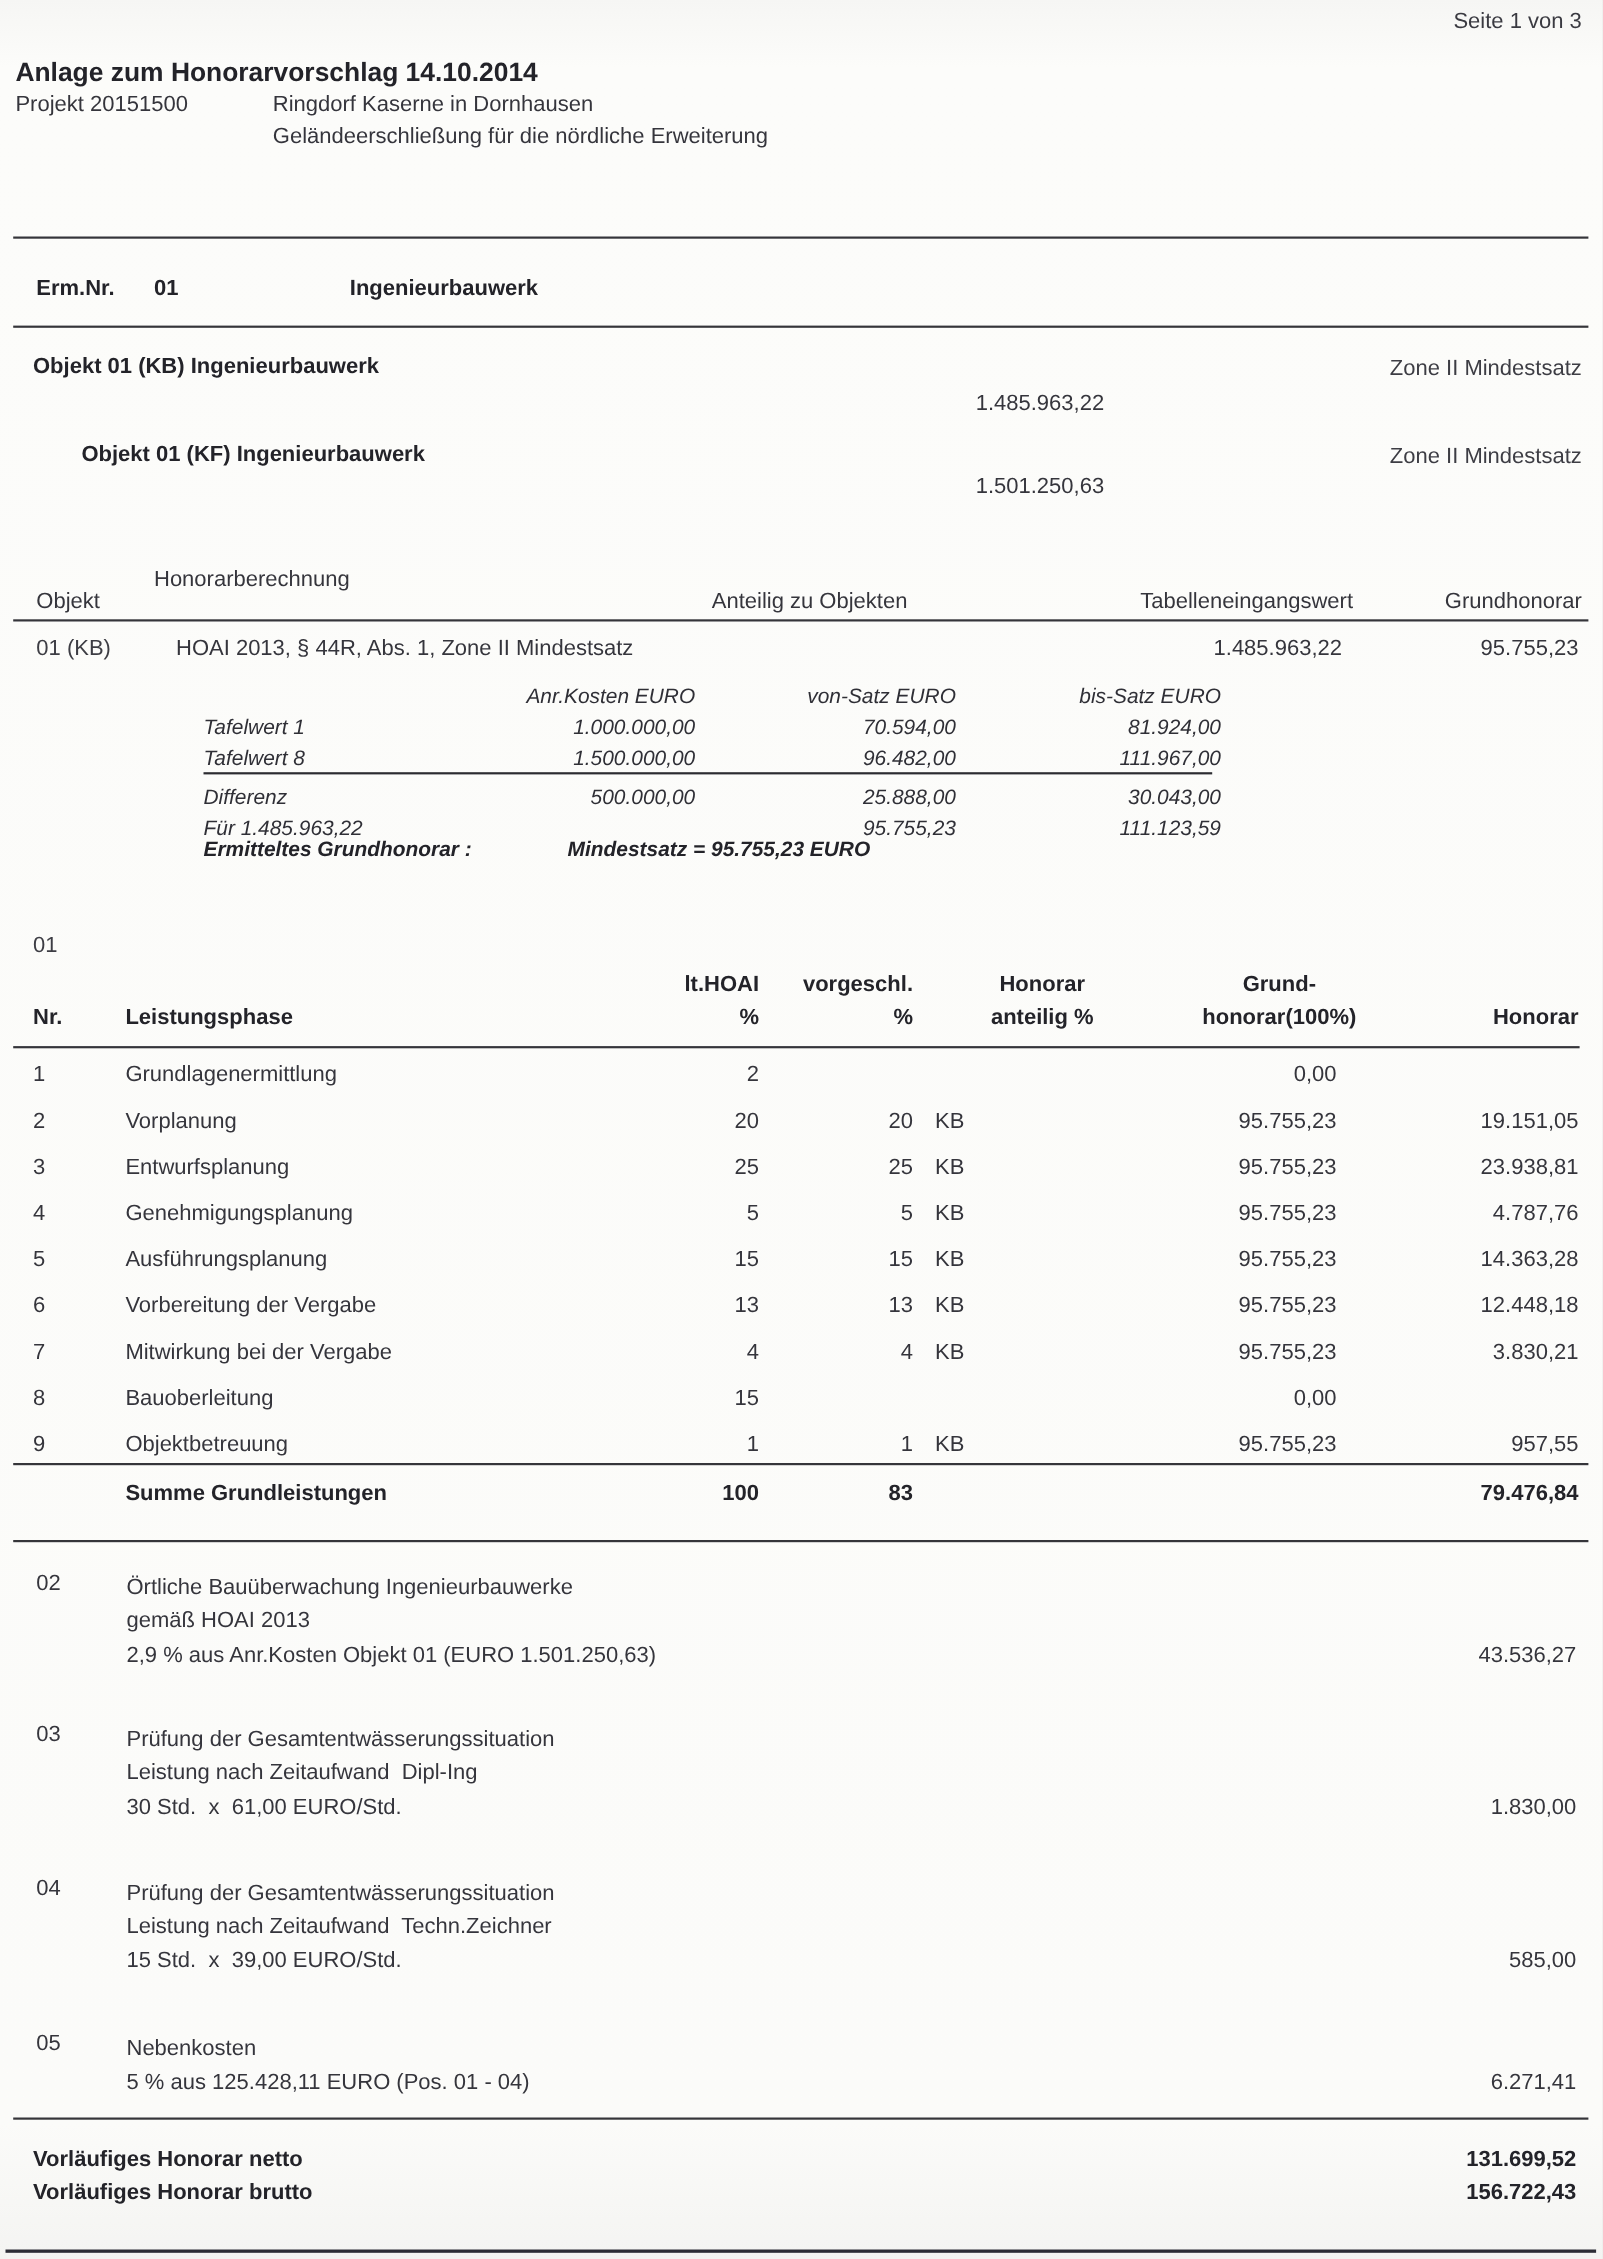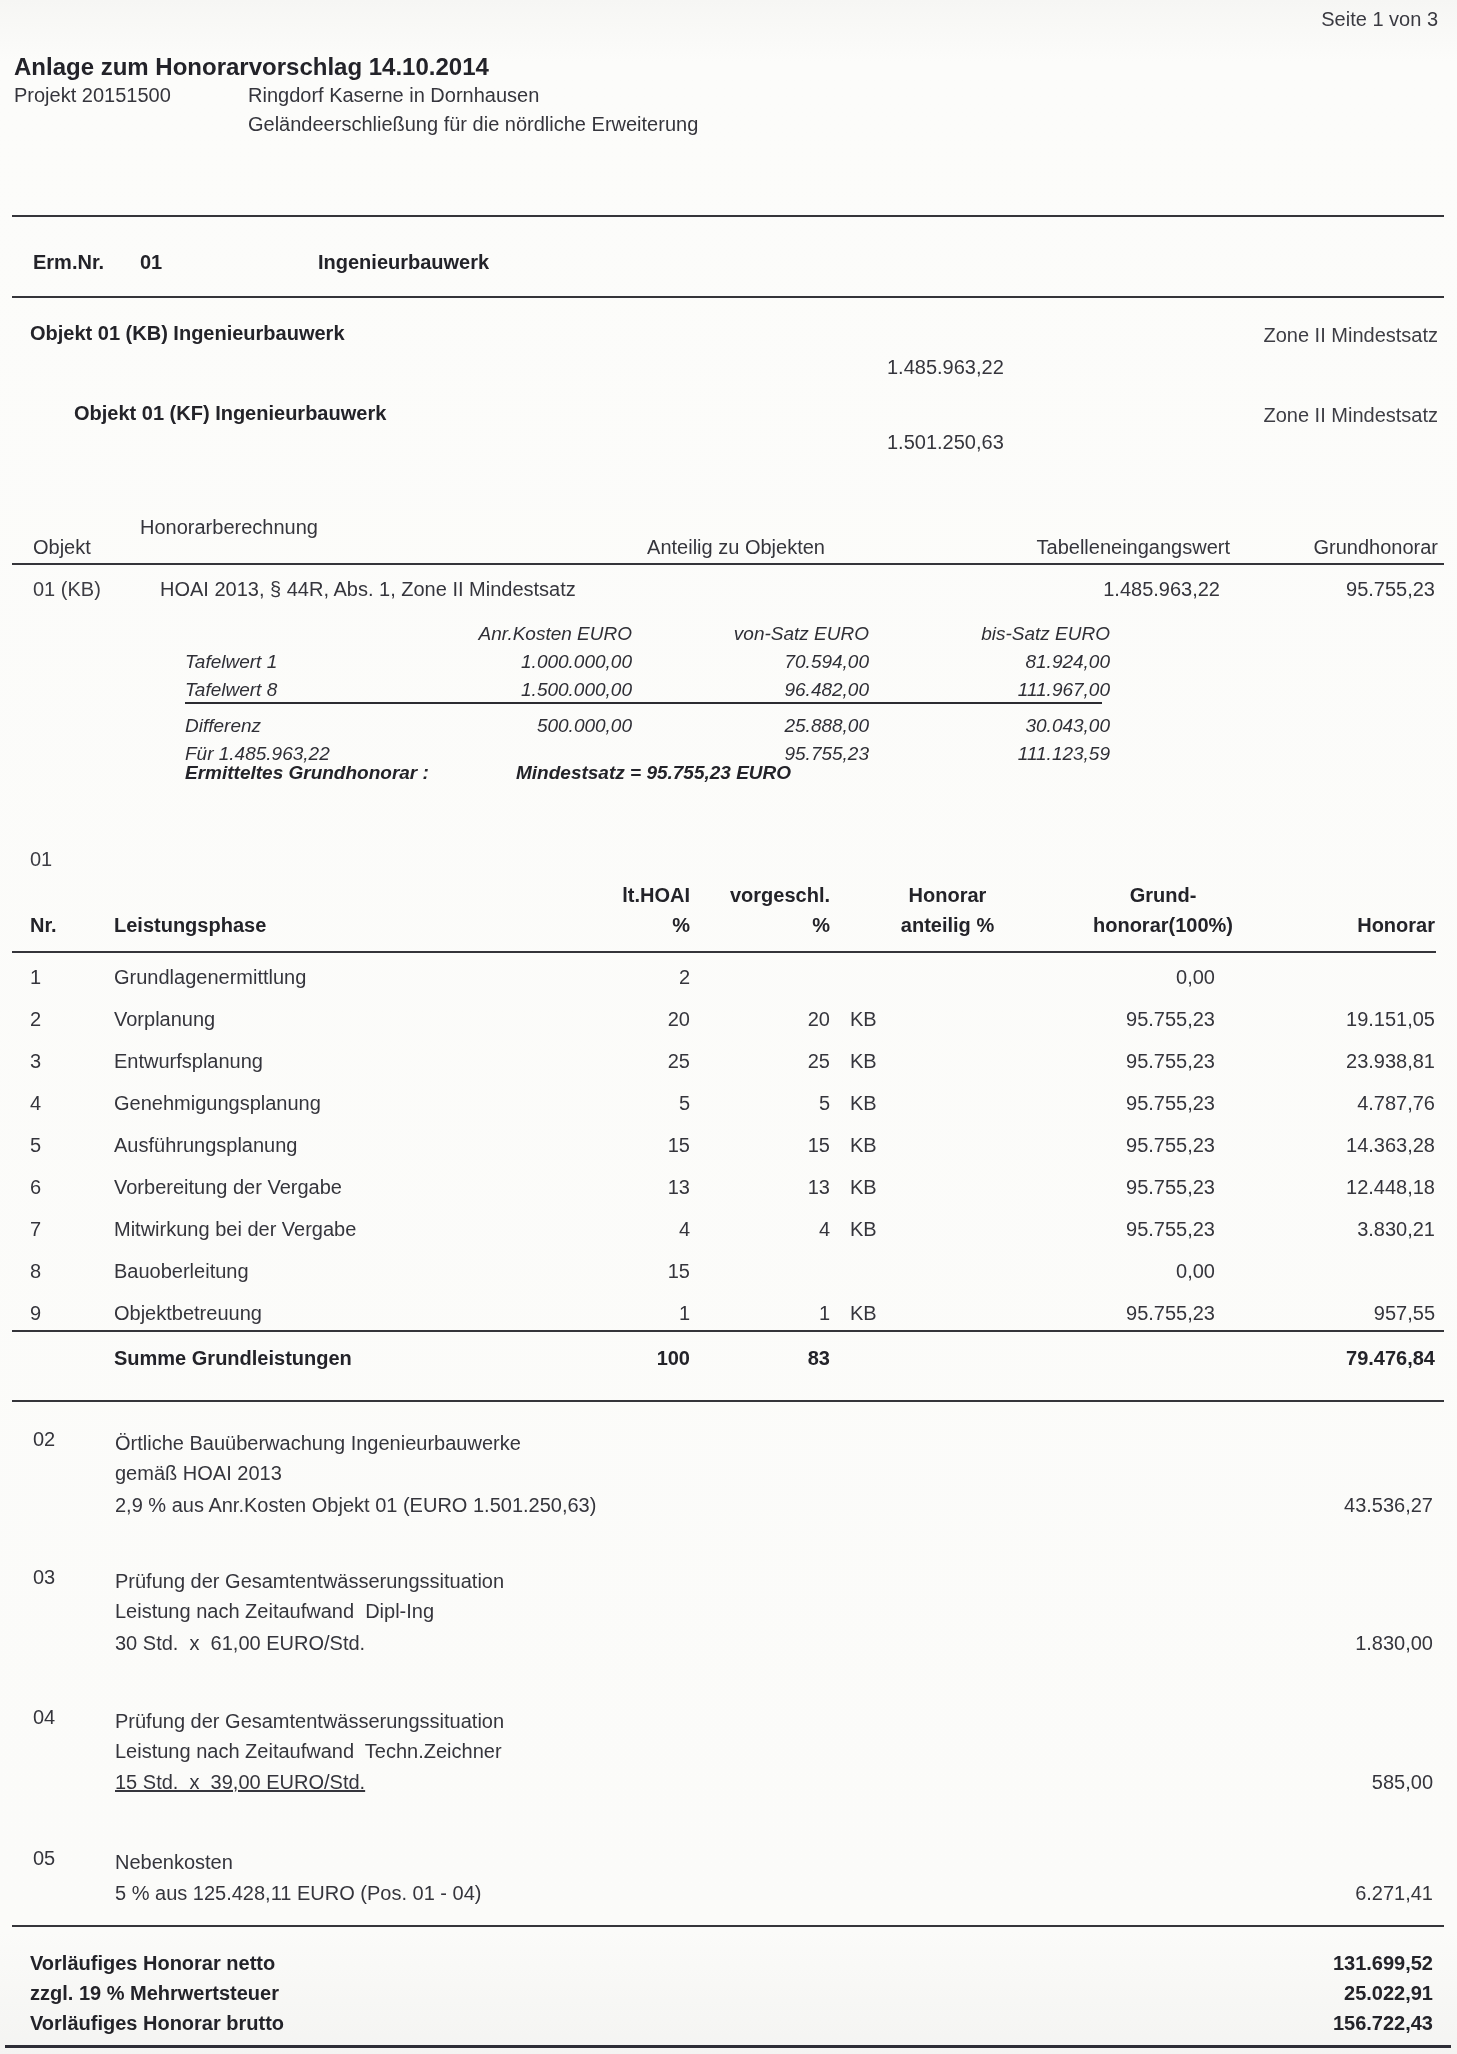--- a/index.html
+++ b/index.html
@@ -282,45 +282,41 @@
     <div class="calc" style="top:66px;">30 Std.  x  61,00 EURO/Std.</div>
     <div class="amt" style="top:66px;">1.830,00</div>
   </div>
 
   <div class="xitem" style="top:1706px;">
     <div class="no">04</div>
     <div class="lines">
       <div class="pre">Prüfung der Gesamtentwässerungssituation</div>
       <div class="pre">Leistung nach Zeitaufwand  Techn.Zeichner</div>
     </div>
-    <div class="calc" style="top:65px;text-decoration:underline;">15 Std.  x  39,00 EURO/Std.</div>
+    <div class="calc" style="top:65px;">15 Std.  x  39,00 EURO/Std.</div>
     <div class="amt" style="top:65px;">585,00</div>
   </div>
 
   <div class="xitem" style="top:1847px;">
     <div class="no">05</div>
     <div class="lines">
       <div>Nebenkosten</div>
     </div>
     <div class="calc" style="top:35px;">5 % aus 125.428,11 EURO (Pos. 01 - 04)</div>
     <div class="amt" style="top:35px;">6.271,41</div>
   </div>
 
   <div class="rule" style="top:1925px;"></div>
 
   <div class="totals">
     <div class="trow2">
       <span>Vorläufiges Honorar netto</span>
       <span>131.699,52</span>
     </div>
     <div class="trow2">
-      <span>zzgl. 19 % Mehrwertsteuer</span>
-      <span>25.022,91</span>
-    </div>
-    <div class="trow2">
       <span>Vorläufiges Honorar brutto</span>
       <span>156.722,43</span>
     </div>
   </div>
 
   <div class="bottom-line"></div>
 
 </div>
 
 </body></html>

